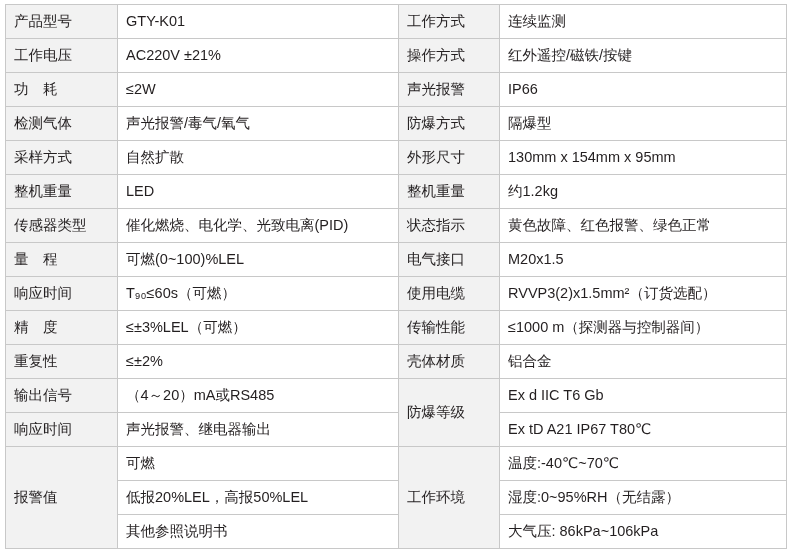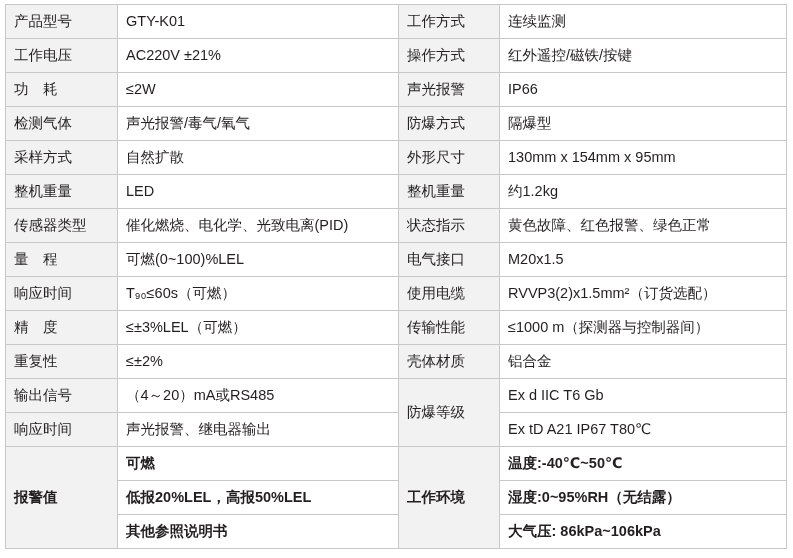--- a/index.html
+++ b/index.html
@@ -42,21 +42,21 @@
   }
   td.value {
     background: #ffffff;
     text-align: left;
   }
   
   col.c1 { width: 112px; }
   col.c2 { width: 281px; }
   col.c3 { width: 101px; }
   col.c4 { width: 287px; }
-  .tall { height: 46px; font-weight: bold; }
+  .tall { height: 46px; }
 </style>
 </head>
 <body>
 
 <div id="spec-sheet">
   <table class="spec-table">
     <colgroup>
       <col class="c1">
         <col class="c2">
         <col class="c3">
@@ -137,21 +137,21 @@
       </tr>
       <tr>
         <td class="label">响应时间</td>
         <td class="value">声光报警、继电器输出</td>
         <td class="value">Ex tD A21 IP67 T80℃</td>
       </tr>
       <tr>
         <td class="label tall" rowspan="3">报警值</td>
         <td class="value tall">可燃</td>
         <td class="label tall" rowspan="3">工作环境</td>
-        <td class="value tall">温度:-40℃~50℃</td>
+        <td class="value tall">温度:-40℃~70℃</td>
       </tr>
       <tr>
         <td class="value tall">低报20%LEL，高报50%LEL</td>
         <td class="value tall">湿度:0~95%RH（无结露）</td>
       </tr>
       <tr>
         <td class="value tall">其他参照说明书</td>
         <td class="value tall">大气压: 86kPa~106kPa</td>
       </tr>
     </tbody>

